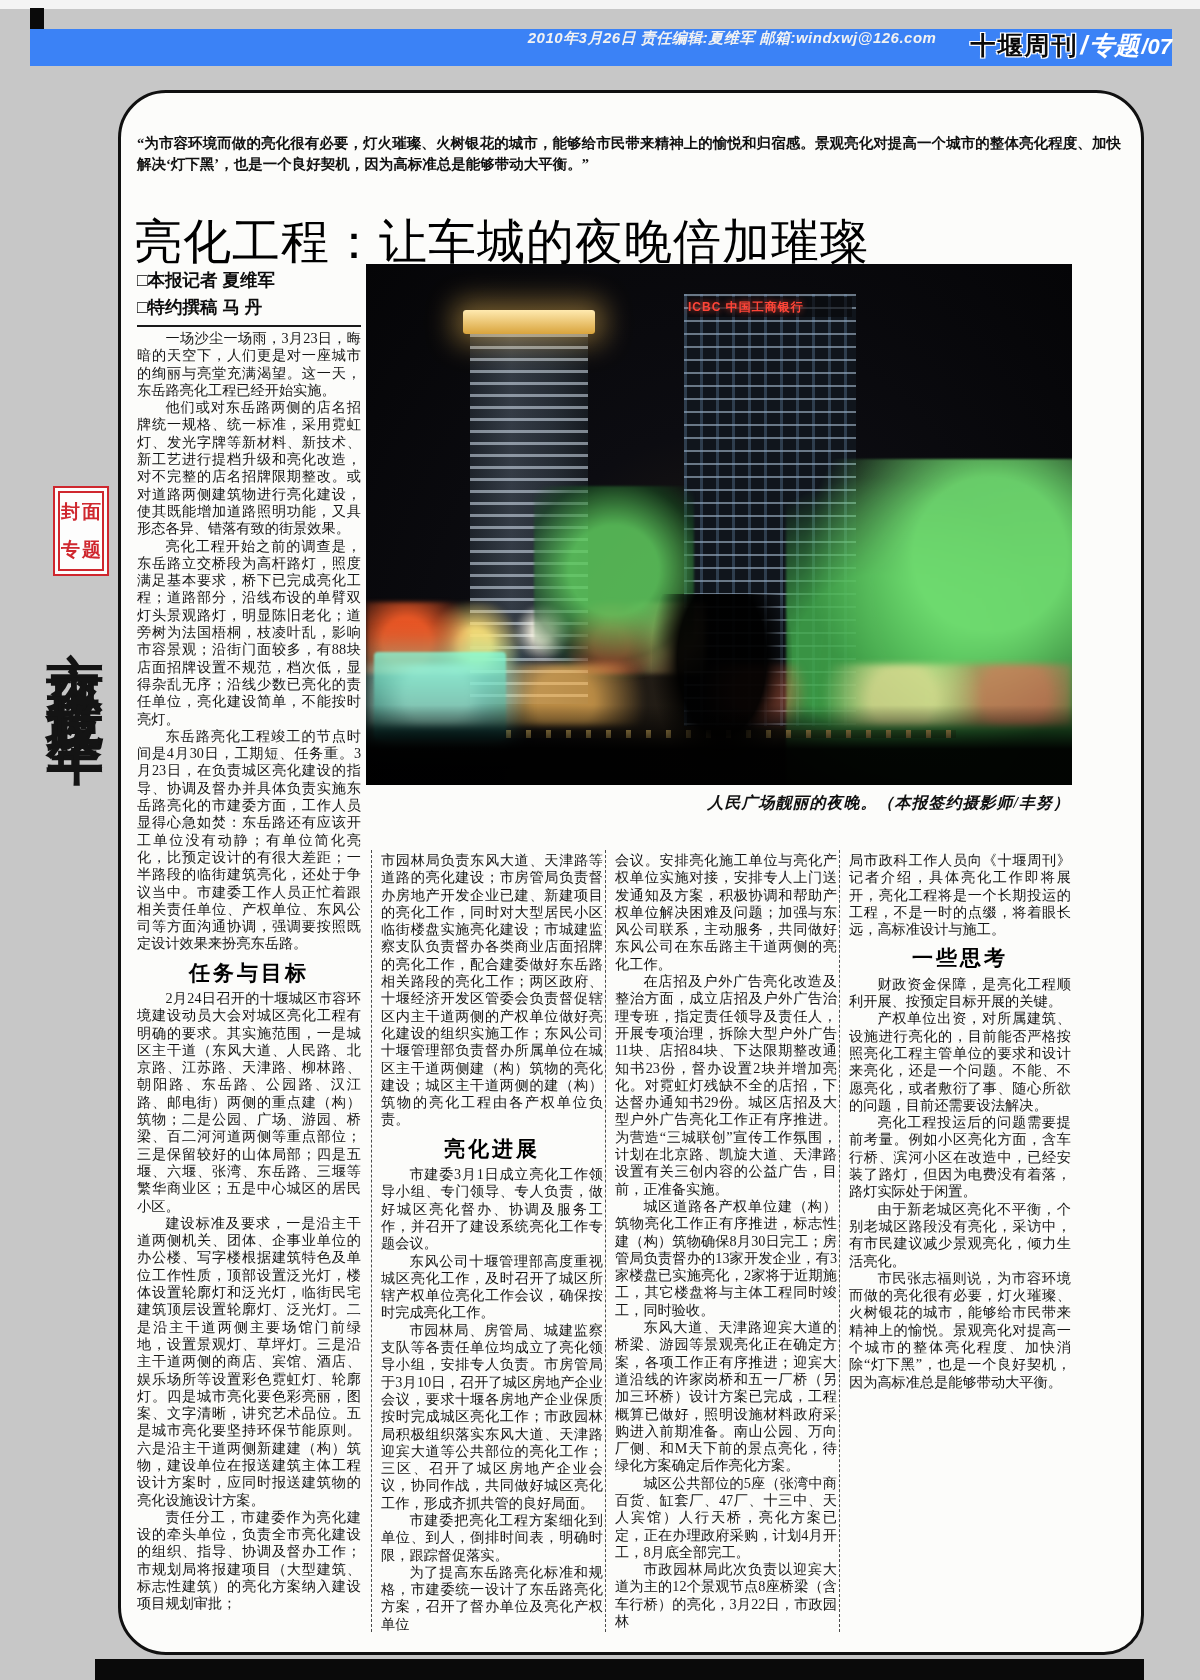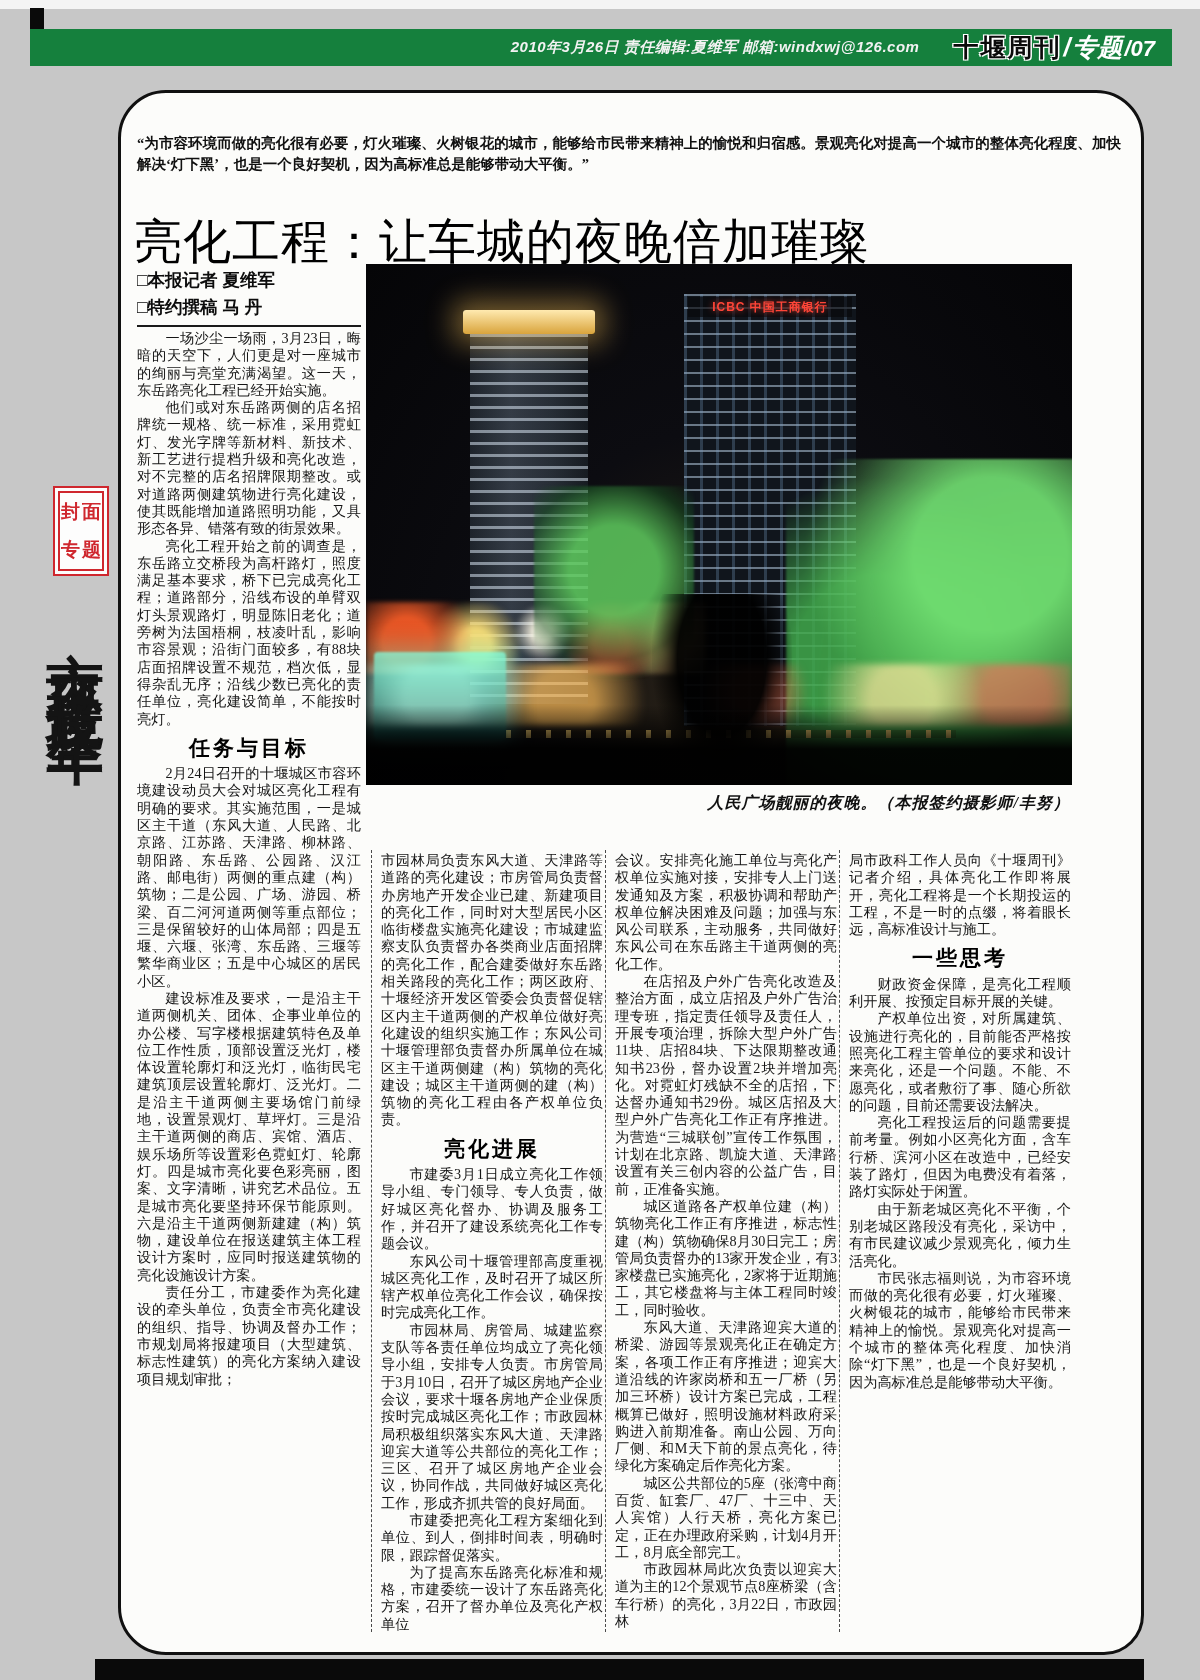--- a/index.html
+++ b/index.html
@@ -4,23 +4,23 @@
 <style>
   html,body{margin:0;padding:0;}
   body{
     width:1200px;height:1680px;position:relative;overflow:hidden;
     background:#c7c7c7;
     font-family:"Liberation Serif", serif;
   }
   .top-strip{position:absolute;top:0;left:0;width:1200px;height:9px;background:#f4f4f4;}
   .corner-block{position:absolute;top:8px;left:30px;width:14px;height:22px;background:#0a0a0a;}
   .header-bar{
-    position:absolute;top:29px;left:30px;width:1142px;height:37px;background:#15803d;
-    color:#fff;display:flex;align-items:center;justify-content:flex-end;gap:34px;
-    box-sizing:border-box;padding-right:17px;
+    position:absolute;top:29px;left:30px;width:1142px;height:37px;background:#3b82f6;
+    color:#fff;display:flex;justify-content:flex-end;gap:34px;
+    box-sizing:border-box;padding-right:0;
   }
   .date-line{
     font-family:"Liberation Sans",sans-serif;font-style:italic;font-weight:bold;
     font-size:15px;letter-spacing:.5px;color:#f2f2f2;
   }
   .masthead{display:flex;align-items:baseline;font-family:"Liberation Sans",sans-serif;font-weight:bold;}
   .masthead-title{
     font-size:25px;color:#0a0a0a;letter-spacing:2px;
     text-shadow:-1.2px -1.2px 0 #fff,1.2px -1.2px 0 #fff,-1.2px 1.2px 0 #fff,1.2px 1.2px 0 #fff;
   }
@@ -86,21 +86,21 @@
     box-shadow:0 0 28px 9px rgba(255,200,90,.45);
   }
   .ph-tower-b{
     left:318px;top:30px;width:172px;height:432px;background-color:#10151c;
     background-image:
       repeating-linear-gradient(90deg, rgba(125,165,205,.28) 0 3px, transparent 3px 16px),
       repeating-linear-gradient(180deg, rgba(195,218,240,.5) 0 2px, transparent 2px 13px);
   }
   .ph-icbc-sign{
     left:322px;top:33px;width:164px;height:20px;line-height:20px;
-    background:rgba(8,8,10,.65);color:#ff4538;text-align:center;
+    background:rgba(8,8,10,.65);color:#ff4538;text-align:left;
     font-family:"Liberation Sans",sans-serif;font-weight:bold;font-size:12px;letter-spacing:1px;
     text-shadow:0 0 6px rgba(255,70,50,.8);
   }
   .ph-midsigns{
     left:0;top:338px;width:340px;height:72px;filter:blur(2px);
     background:
       radial-gradient(circle at 12% 55%, rgba(255,95,40,.9) 0 8%, transparent 22%),
       radial-gradient(circle at 32% 60%, rgba(255,225,120,.95) 0 7%, transparent 20%),
       radial-gradient(circle at 52% 42%, rgba(255,250,232,.95) 0 5%, transparent 16%),
       radial-gradient(circle at 72% 58%, rgba(255,70,60,.85) 0 7%, transparent 19%),
@@ -219,20 +219,21 @@
   <div class="ph ph-kiosk"></div>
   <div class="ph ph-statue"></div>
   <div class="ph ph-ground"></div>
 </div>
 <div class="photo-caption">人民广场靓丽的夜晚。（本报签约摄影师/丰努）</div>
 
 <div id="col1" class="col">
     <p class="para">一场沙尘一场雨，3月23日，晦暗的天空下，人们更是对一座城市的绚丽与亮堂充满渴望。这一天，东岳路亮化工程已经开始实施。</p>
     <p class="para">他们或对东岳路两侧的店名招牌统一规格、统一标准，采用霓虹灯、发光字牌等新材料、新技术、新工艺进行提档升级和亮化改造，对不完整的店名招牌限期整改。或对道路两侧建筑物进行亮化建设，使其既能增加道路照明功能，又具形态各异、错落有致的街景效果。</p>
     <p class="para">亮化工程开始之前的调查是，东岳路立交桥段为高杆路灯，照度满足基本要求，桥下已完成亮化工程；道路部分，沿线布设的单臂双灯头景观路灯，明显陈旧老化；道旁树为法国梧桐，枝凌叶乱，影响市容景观；沿街门面较多，有88块店面招牌设置不规范，档次低，显得杂乱无序；沿线少数已亮化的责任单位，亮化建设简单，不能按时亮灯。</p>
+    <p class="para">东岳路亮化工程竣工的节点时间是4月30日，工期短、任务重。3月23日，在负责城区亮化建设的指导、协调及督办并具体负责实施东岳路亮化的市建委方面，工作人员显得心急如焚：东岳路还有应该开工单位没有动静；有单位简化亮化，比预定设计的有很大差距；一半路段的临街建筑亮化，还处于争议当中。市建委工作人员正忙着跟相关责任单位、产权单位、东风公司等方面沟通协调，强调要按照既定设计效果来扮亮东岳路。</p>
     <h3 class="subhead">任务与目标</h3>
     <p class="para">2月24日召开的十堰城区市容环境建设动员大会对城区亮化工程有明确的要求。其实施范围，一是城区主干道（东风大道、人民路、北京路、江苏路、天津路、柳林路、朝阳路、东岳路、公园路、汉江路、邮电街）两侧的重点建（构）筑物；二是公园、广场、游园、桥梁、百二河河道两侧等重点部位；三是保留较好的山体局部；四是五堰、六堰、张湾、东岳路、三堰等繁华商业区；五是中心城区的居民小区。</p>
     <p class="para">建设标准及要求，一是沿主干道两侧机关、团体、企事业单位的办公楼、写字楼根据建筑特色及单位工作性质，顶部设置泛光灯，楼体设置轮廓灯和泛光灯，临街民宅建筑顶层设置轮廓灯、泛光灯。二是沿主干道两侧主要场馆门前绿地，设置景观灯、草坪灯。三是沿主干道两侧的商店、宾馆、酒店、娱乐场所等设置彩色霓虹灯、轮廓灯。四是城市亮化要色彩亮丽，图案、文字清晰，讲究艺术品位。五是城市亮化要坚持环保节能原则。六是沿主干道两侧新建建（构）筑物，建设单位在报送建筑主体工程设计方案时，应同时报送建筑物的亮化设施设计方案。</p>
     <p class="para">责任分工，市建委作为亮化建设的牵头单位，负责全市亮化建设的组织、指导、协调及督办工作；市规划局将报建项目（大型建筑、标志性建筑）的亮化方案纳入建设项目规划审批；</p>
   </div>
 <div id="col2" class="col">
     <p class="para no-indent">市园林局负责东风大道、天津路等道路的亮化建设；市房管局负责督办房地产开发企业已建、新建项目的亮化工作，同时对大型居民小区临街楼盘实施亮化建设；市城建监察支队负责督办各类商业店面招牌的亮化工作，配合建委做好东岳路相关路段的亮化工作；两区政府、十堰经济开发区管委会负责督促辖区内主干道两侧的产权单位做好亮化建设的组织实施工作；东风公司十堰管理部负责督办所属单位在城区主干道两侧建（构）筑物的亮化建设；城区主干道两侧的建（构）筑物的亮化工程由各产权单位负责。</p>
     <h3 class="subhead">亮化进展</h3>
     <p class="para">市建委3月1日成立亮化工作领导小组、专门领导、专人负责，做好城区亮化督办、协调及服务工作，并召开了建设系统亮化工作专题会议。</p>
     <p class="para">东风公司十堰管理部高度重视城区亮化工作，及时召开了城区所辖产权单位亮化工作会议，确保按时完成亮化工作。</p>

